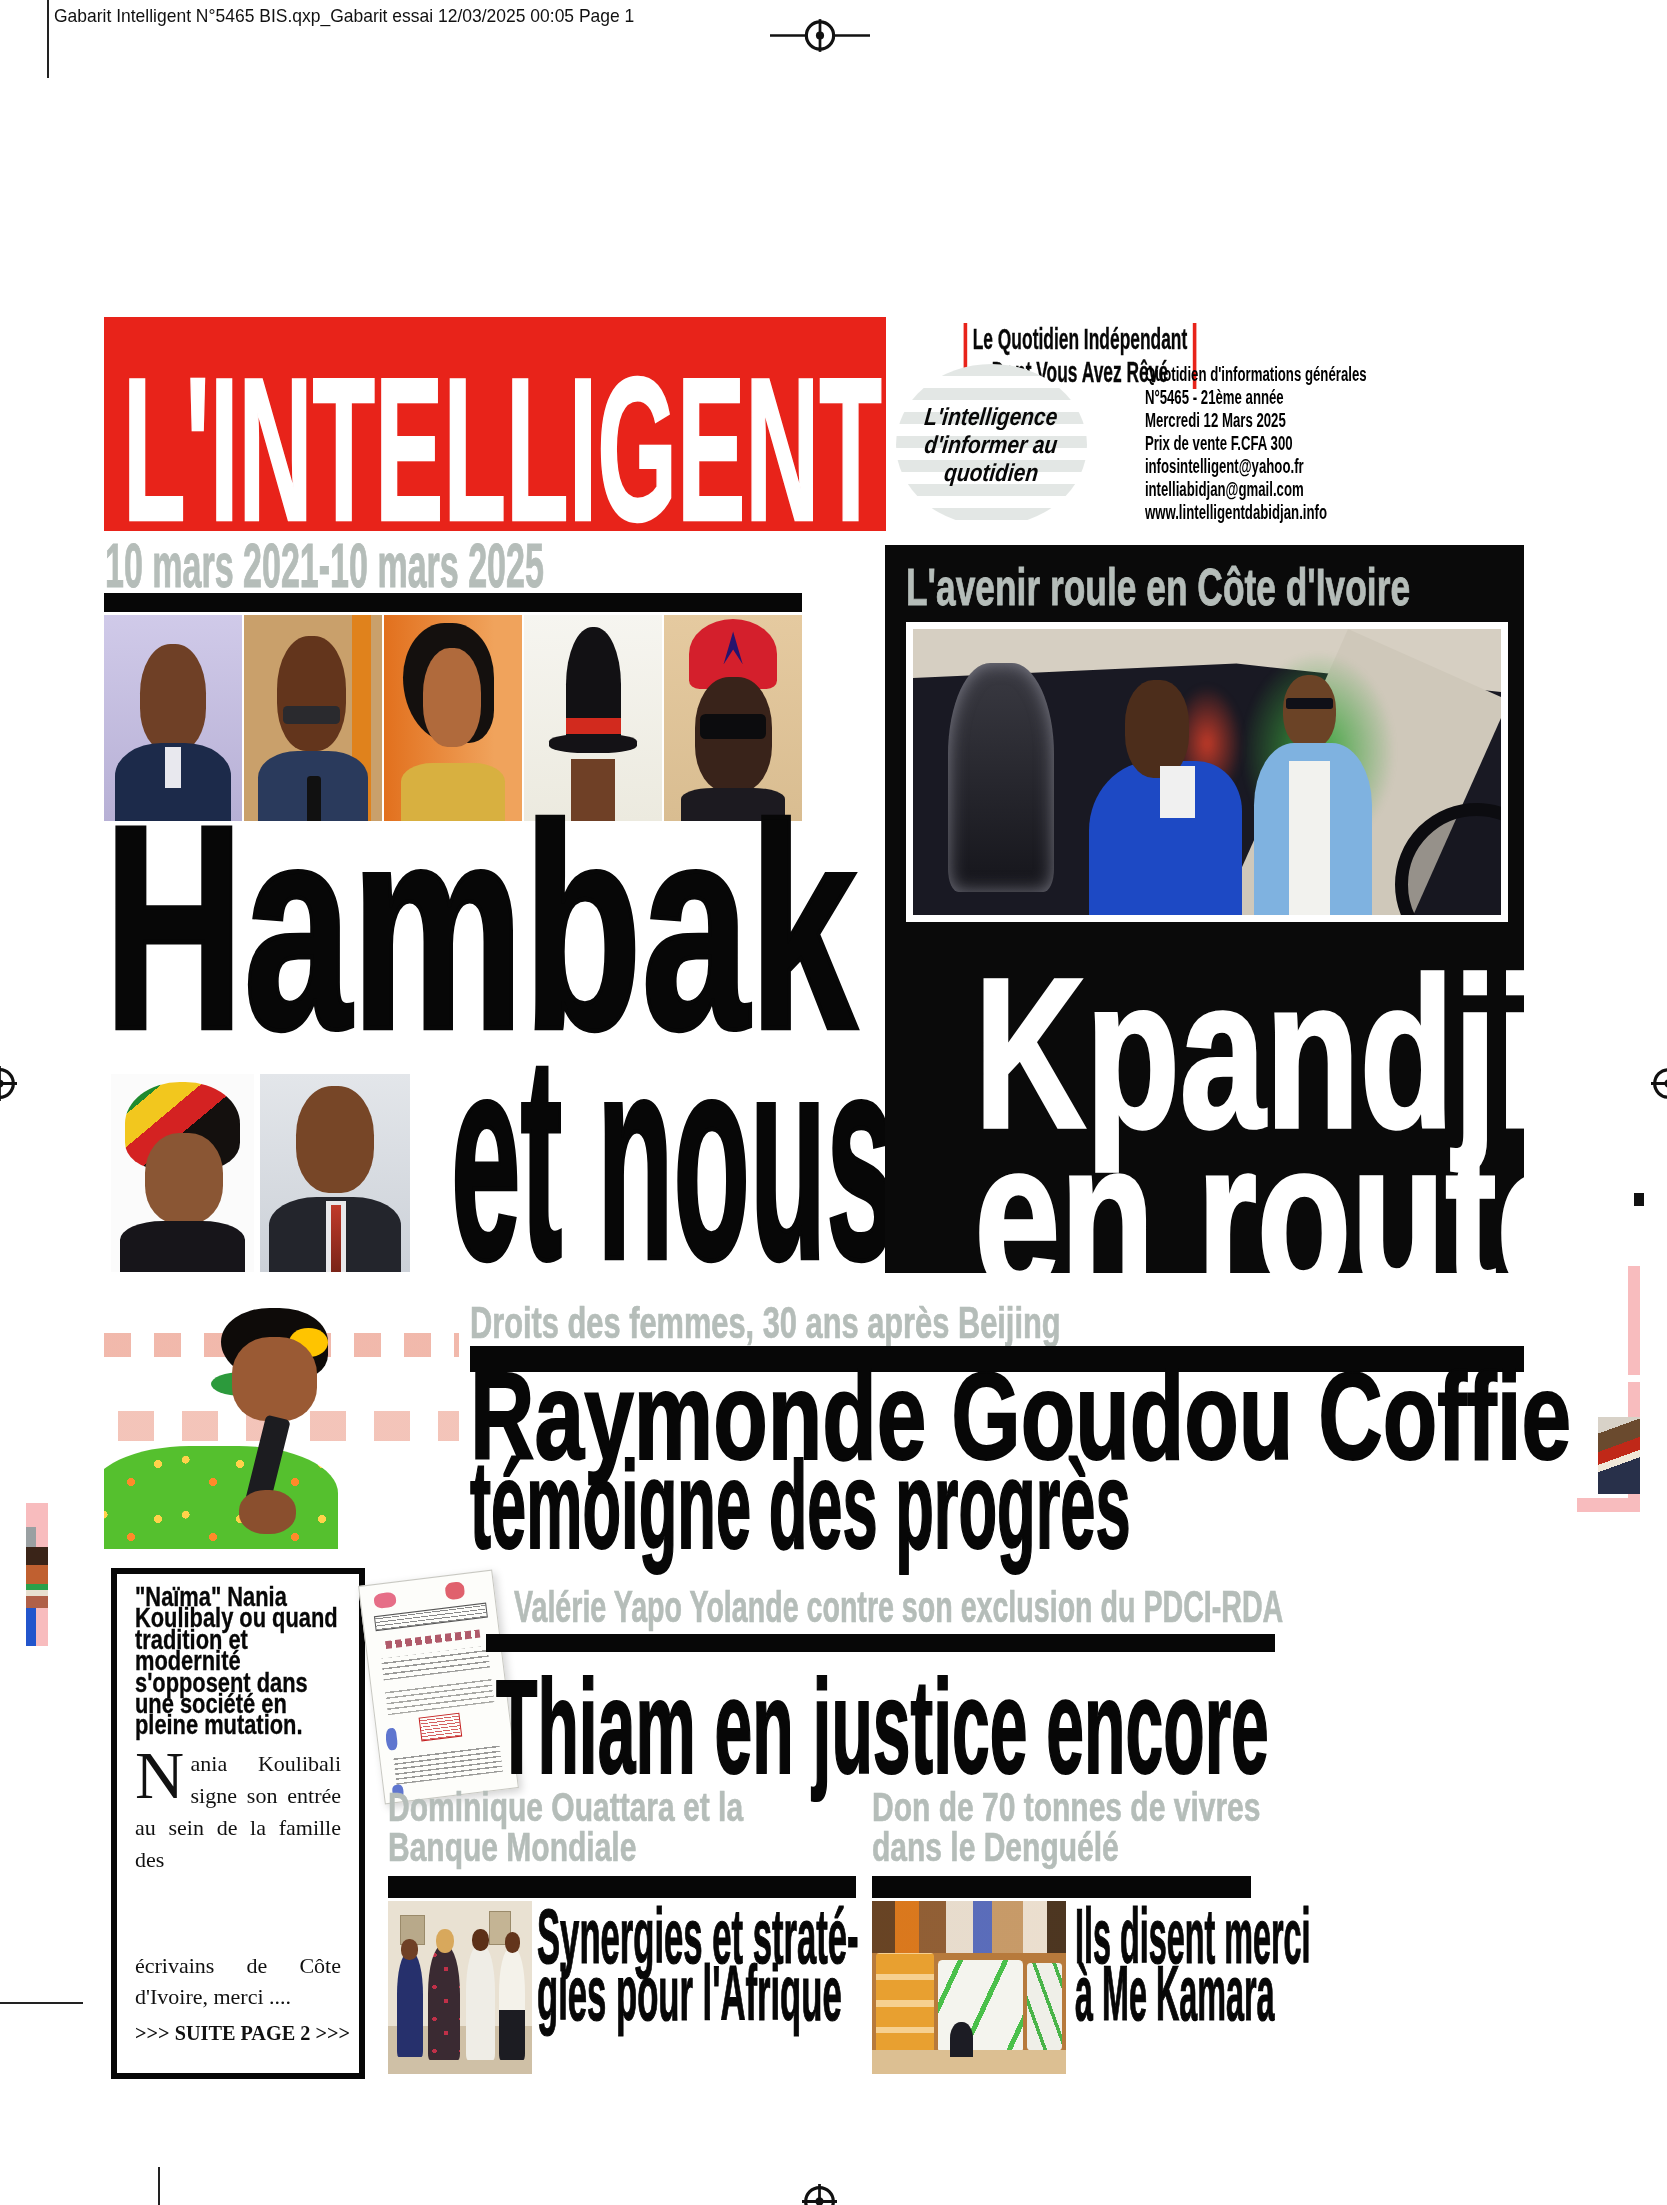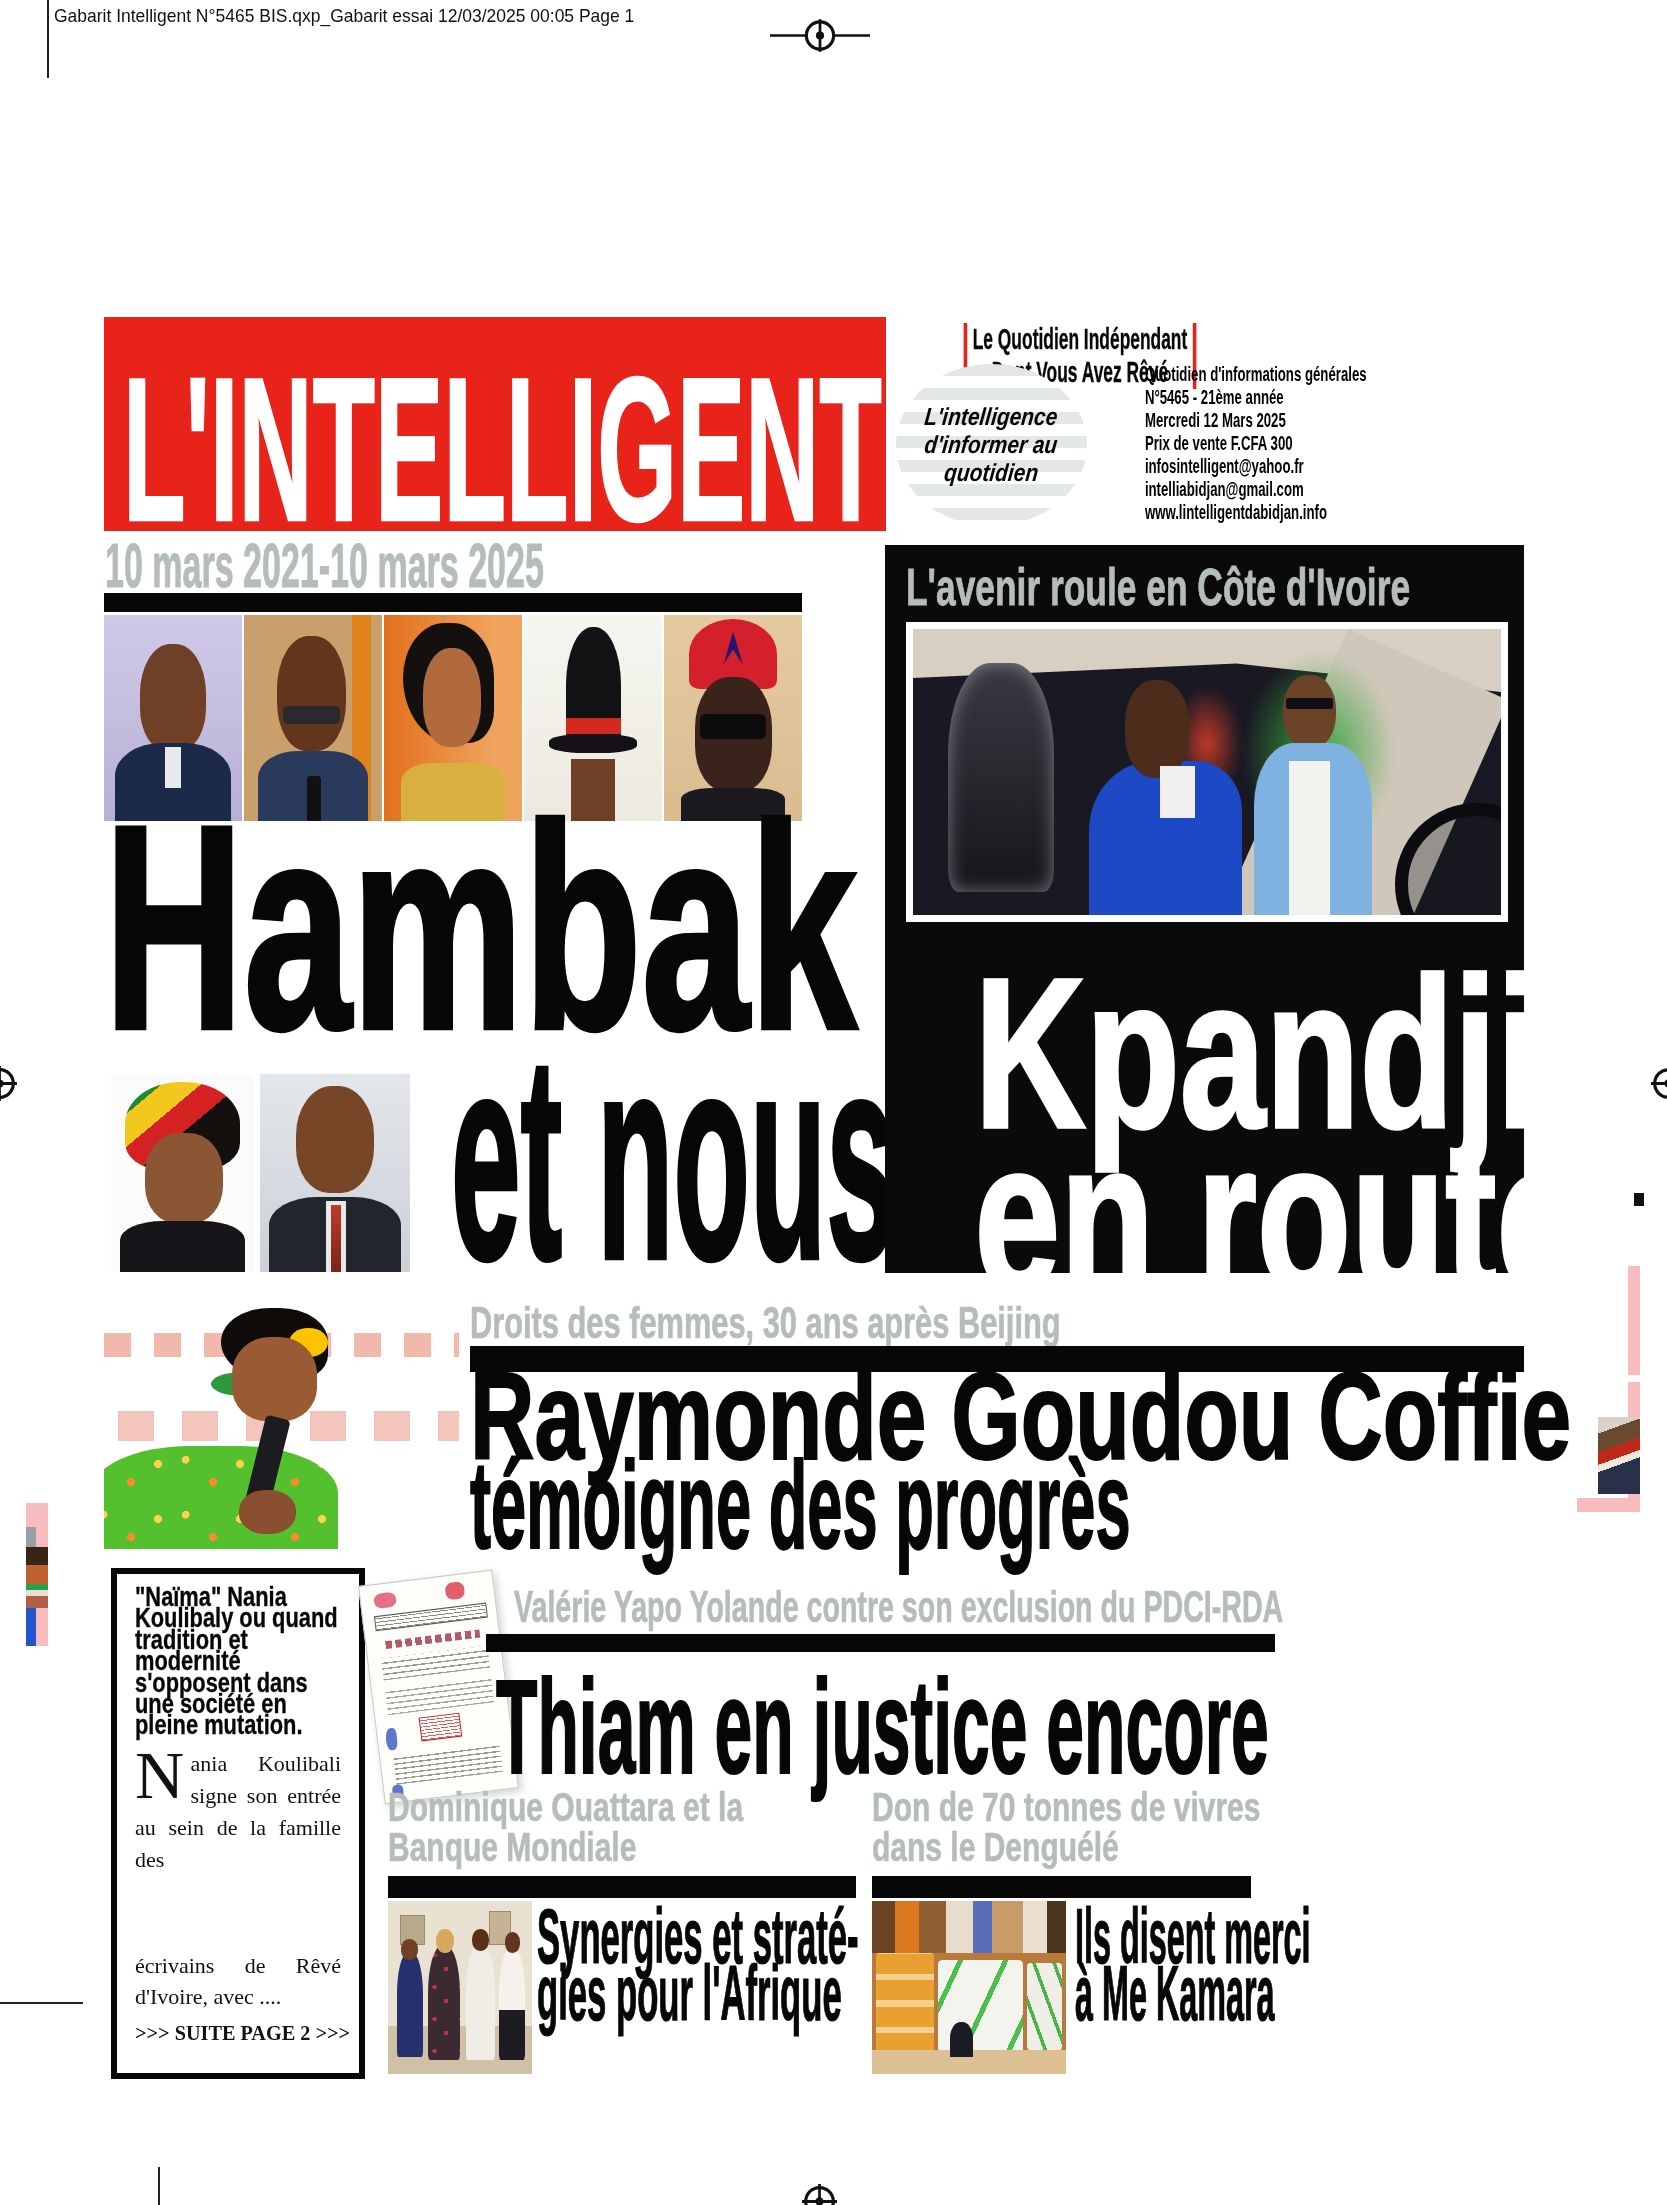--- a/index.html
+++ b/index.html
@@ -181,21 +181,21 @@
       <div class="ct black" style="position:static;display:block;font-size:28px;line-height:21.4px;transform:scaleX(.78);-webkit-text-stroke:.012em #070707;">Koulibaly ou quand</div>
       <div class="ct black" style="position:static;display:block;font-size:28px;line-height:21.4px;transform:scaleX(.78);-webkit-text-stroke:.012em #070707;">tradition et</div>
       <div class="ct black" style="position:static;display:block;font-size:28px;line-height:21.4px;transform:scaleX(.78);-webkit-text-stroke:.012em #070707;">modernité</div>
       <div class="ct black" style="position:static;display:block;font-size:28px;line-height:21.4px;transform:scaleX(.78);-webkit-text-stroke:.012em #070707;">s'opposent dans</div>
       <div class="ct black" style="position:static;display:block;font-size:28px;line-height:21.4px;transform:scaleX(.78);-webkit-text-stroke:.012em #070707;">une société en</div>
       <div class="ct black" style="position:static;display:block;font-size:28px;line-height:21.4px;transform:scaleX(.78);-webkit-text-stroke:.012em #070707;">pleine mutation.</div>
     </div>
     <div class="abs serif" style="left:18px;top:174px;width:206px;font-size:22px;line-height:32px;text-align:justify;color:#111;">
       <span class="serif" style="float:left;font-size:68px;line-height:55px;padding-right:6.4px;">N</span><span>ania Koulibali signe son entrée au sein de la famille des</span>
     </div>
-    <div class="abs serif" style="left:18px;top:376px;width:206px;font-size:22px;line-height:31px;text-align:justify;color:#111;">écrivains de Rêvé d'Ivoire, avec ....</div>
+    <div class="abs serif" style="left:18px;top:376px;width:206px;font-size:22px;line-height:31px;text-align:justify;color:#111;">écrivains de Côte d'Ivoire, merci ....</div>
     <div class="abs serif" style="left:18px;top:446px;width:206px;font-size:22px;font-weight:700;text-align:center;color:#111;white-space:nowrap;transform:scaleX(.92);transform-origin:left top;">&gt;&gt;&gt; SUITE PAGE 2 &gt;&gt;&gt;</div>
   </div>
 
   <div class="photo" style="left:371px;top:1577px;width:133px;height:218px;background:#fdfdfa;border:0.9px solid #c8c8c2;transform:rotate(-7deg);box-shadow:2.7px 3.6px 8.2px rgba(0,0,0,.18);">
     <div class="abs" style="left:10%;top:4%;width:16%;height:7%;background:#e04a6a;border-radius:40%;opacity:.8;"></div>
     <div class="abs" style="left:64%;top:3%;width:14%;height:8%;background:#d83a4a;border-radius:40%;opacity:.8;"></div>
     <div class="abs" style="left:8%;top:14%;width:84%;height:6%;border:0.9px solid #555;background:repeating-linear-gradient(0deg,#888 0 0.9px,transparent 0.9px 3.6px);"></div>
     <div class="abs" style="left:14%;top:26%;width:72%;height:4%;background:repeating-linear-gradient(90deg,#b05a6a 0 6.4px,transparent 6.4px 10px);"></div>
     <div class="abs" style="left:10%;top:34%;width:80%;height:10%;background:repeating-linear-gradient(0deg,#9a9a98 0 1.4px,transparent 1.4px 5.5px);"></div>
     <div class="abs" style="left:10%;top:48%;width:80%;height:12%;background:repeating-linear-gradient(0deg,#a8a8a4 0 1.4px,transparent 1.4px 5.5px);"></div>

